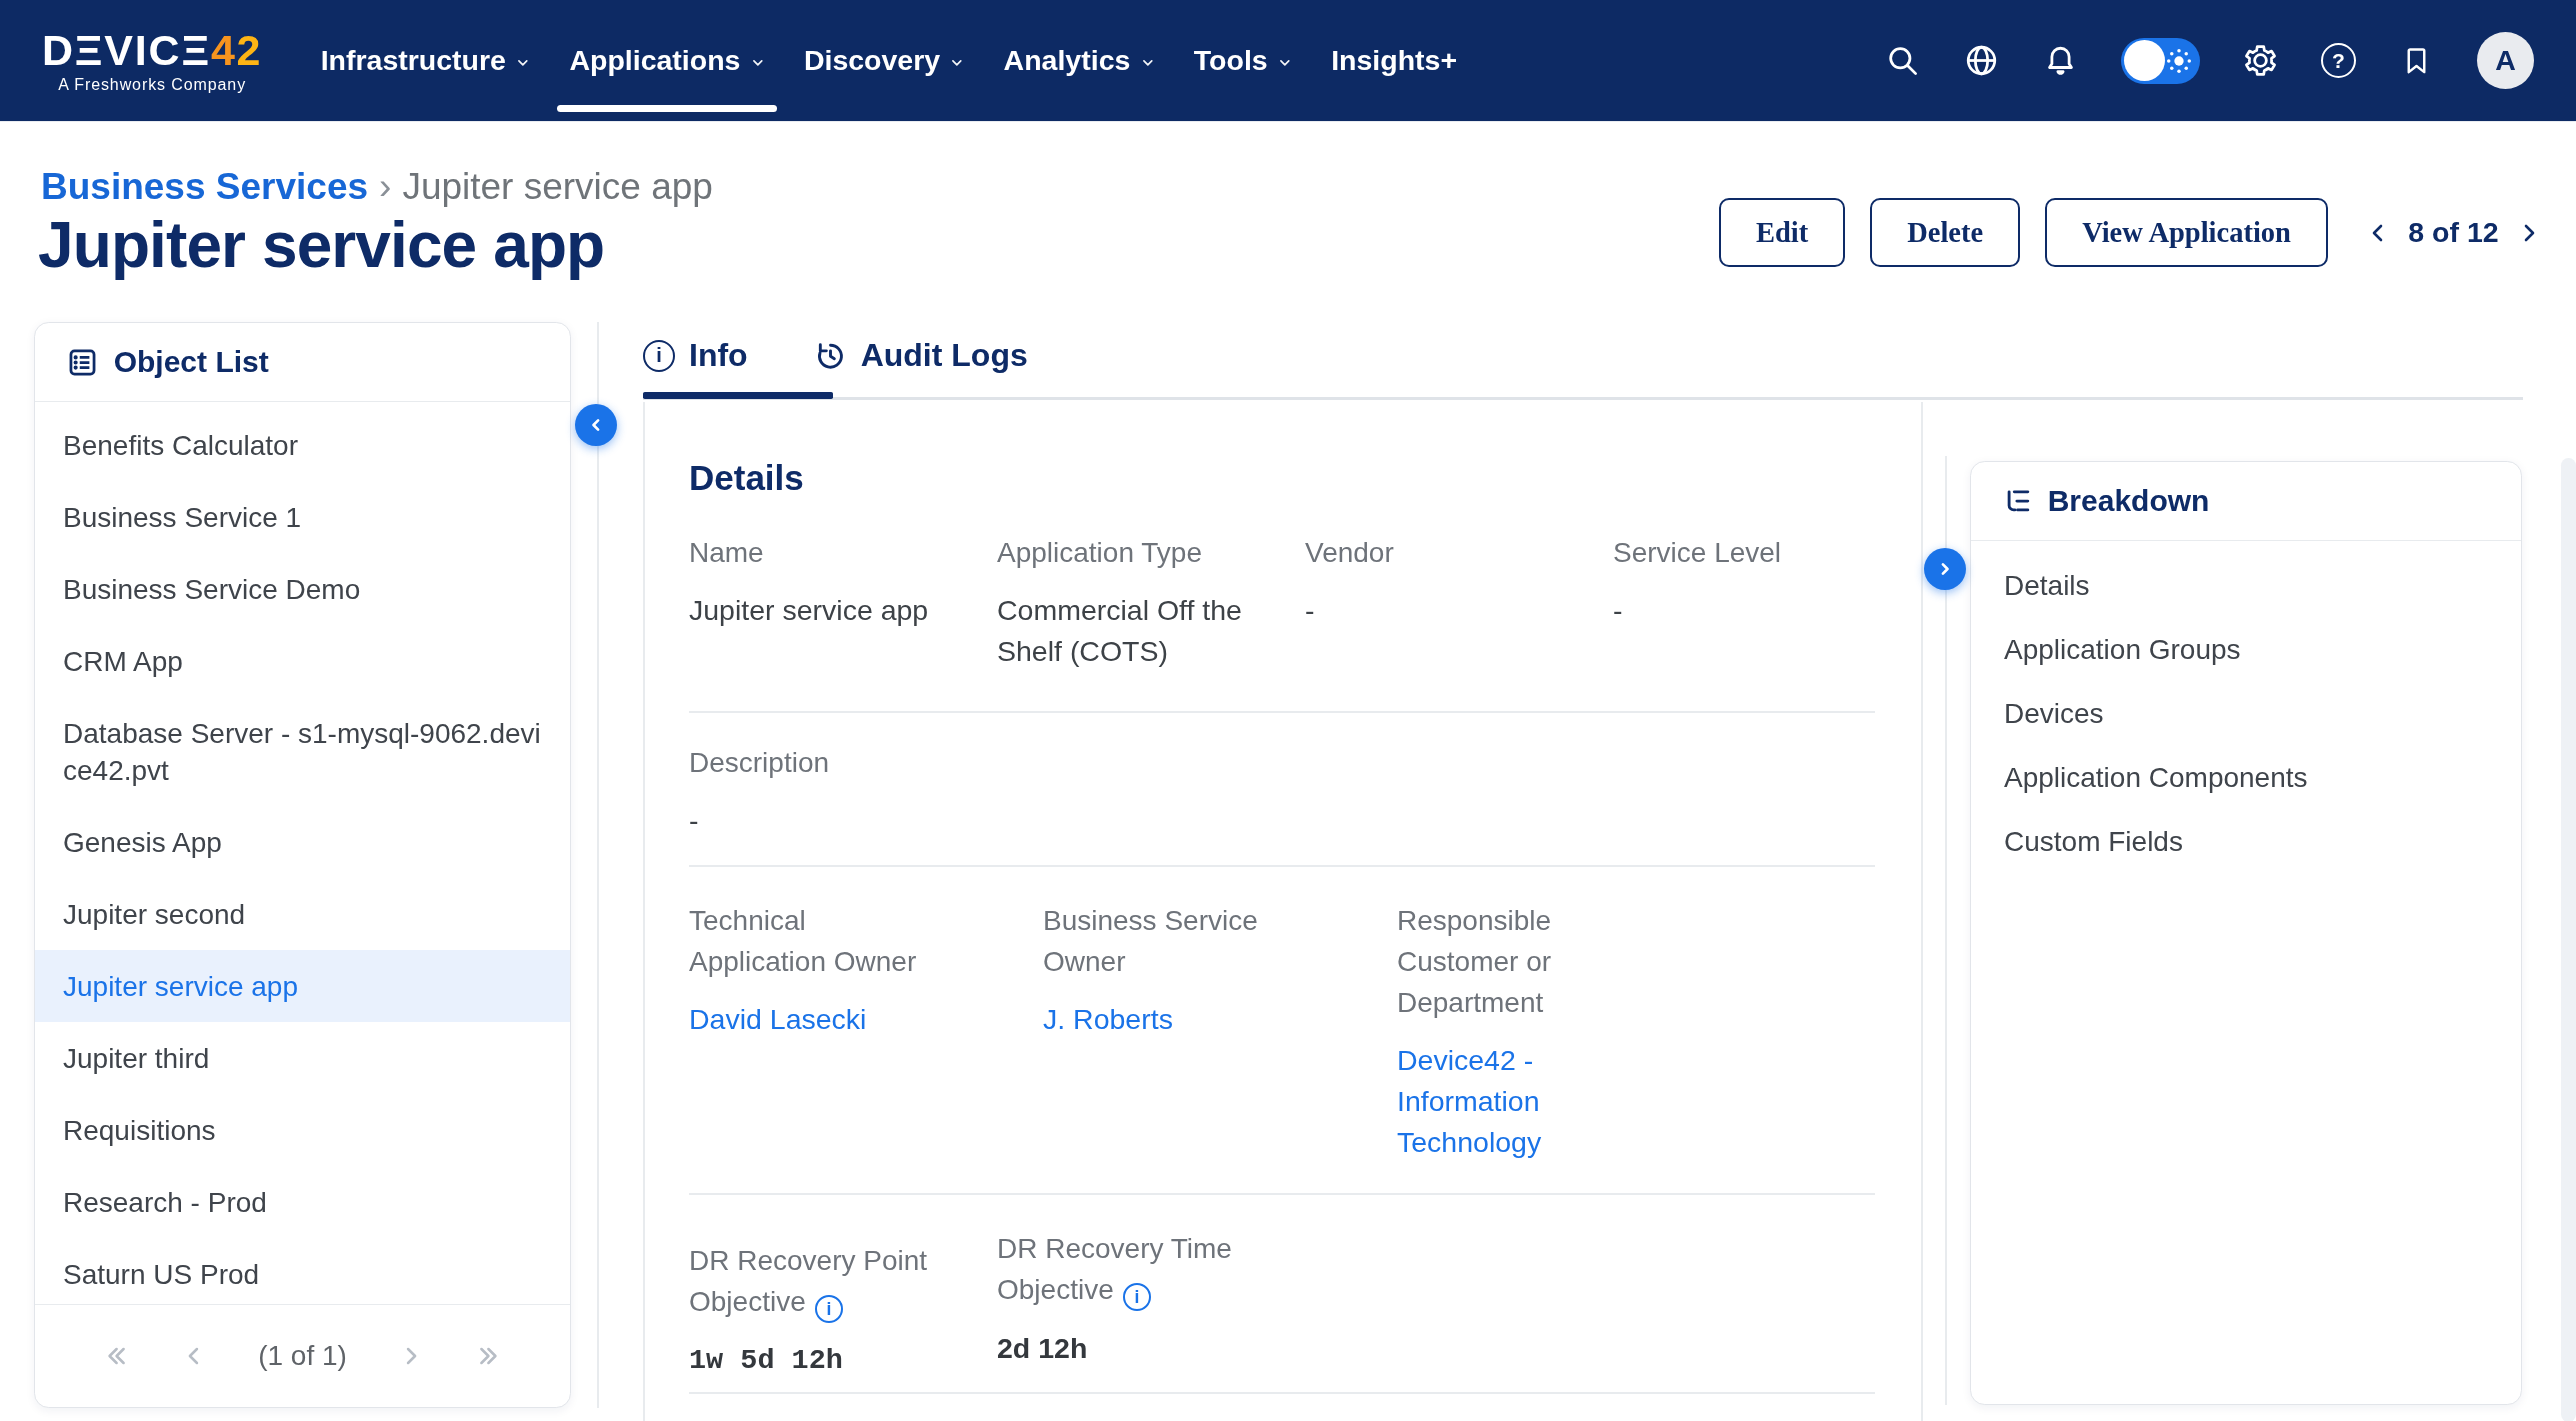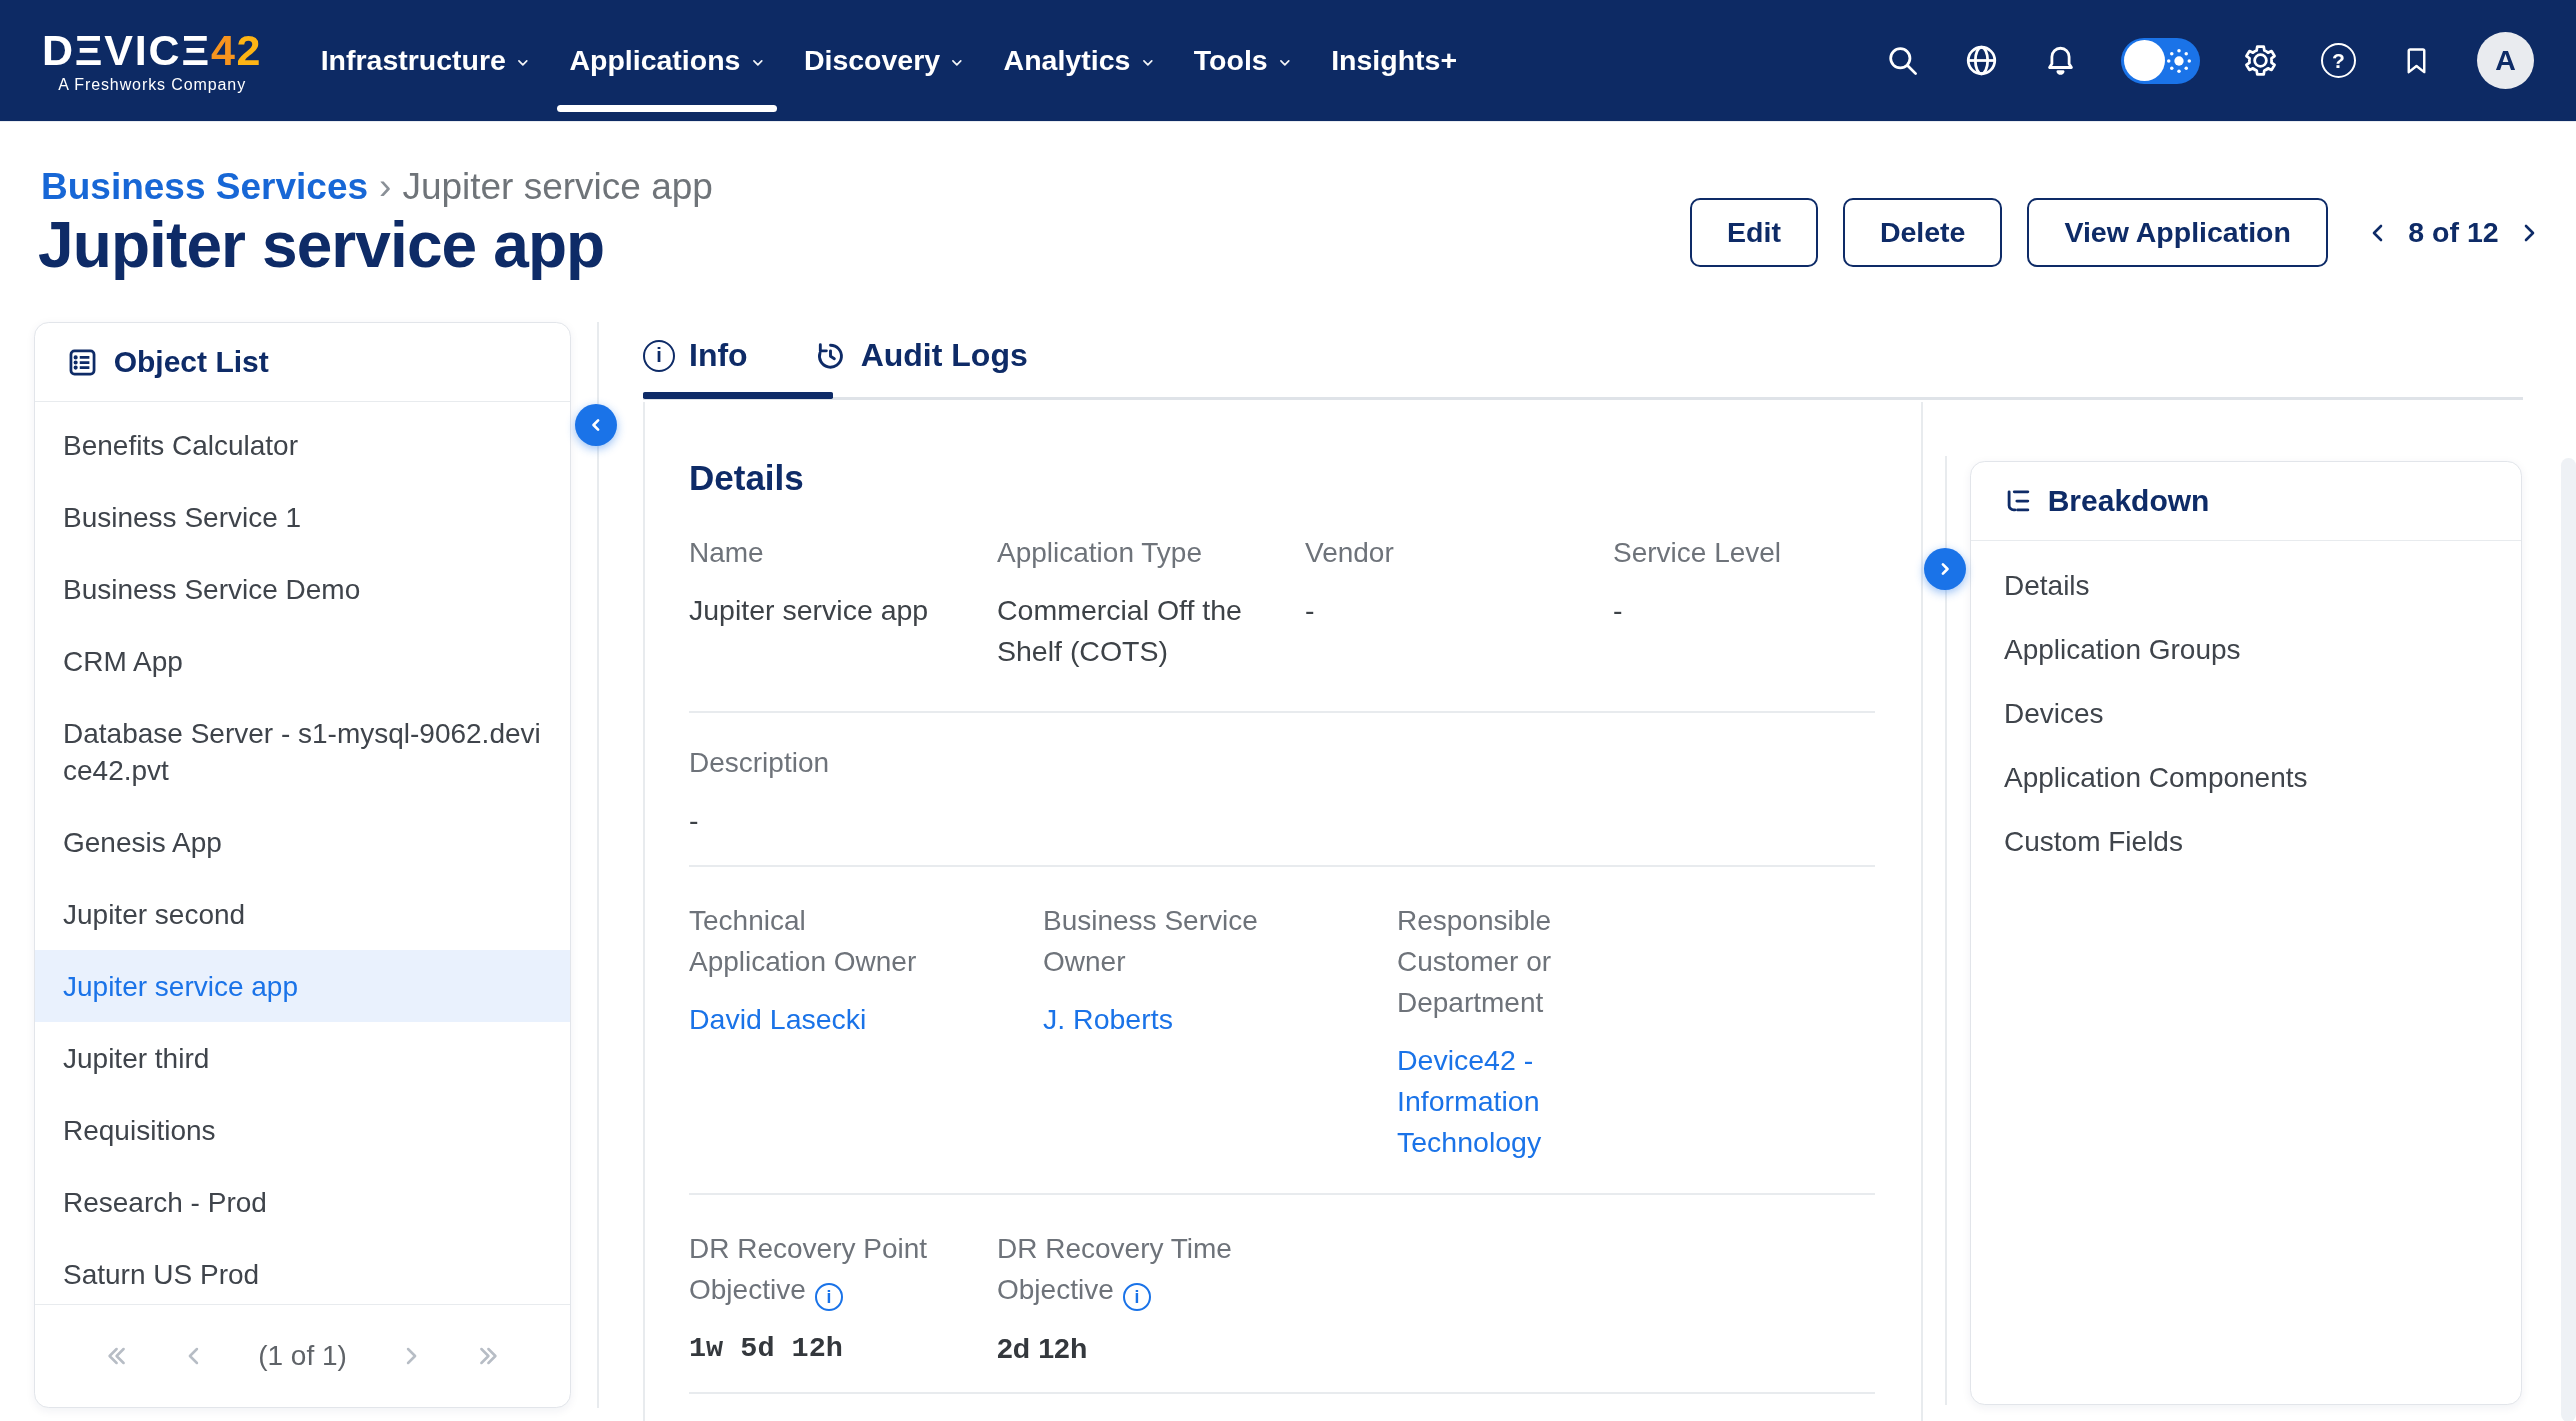--- a/index.html
+++ b/index.html
@@ -40,21 +40,21 @@
     display:flex;align-items:center;justify-content:center;font-size:28.5px;font-weight:700;cursor:pointer;}
 
   
   .breadcrumb{position:absolute;left:41px;top:166px;font-size:37px;display:flex;gap:11px;align-items:flex-start;}
   .bc-link{color:#1767d6;font-weight:600;cursor:pointer;}
   .bc-sep{color:#8a9097;}
   .bc-current{color:#6f7479;}
   .page-title{position:absolute;left:38px;top:208px;font-size:64px;font-weight:800;color:var(--navy);letter-spacing:-0.9px;}
   .actions{position:absolute;top:198px;right:35px;display:flex;align-items:center;gap:25px;}
   .btn{height:69px;padding:0 35px;background:#fff;border:2.3px solid var(--navy);border-radius:10px;
-    color:var(--navy);font-size:28.5px;font-weight:700;font-family:Liberation Sans, sans-serif;cursor:pointer;display:flex;align-items:center;}
+    color:var(--navy);font-size:28.5px;font-weight:700;font-family:Liberation Serif, serif;cursor:pointer;display:flex;align-items:center;}
   .pager{display:flex;align-items:center;gap:18.4px;margin-left:13px;color:var(--navy);}
   .pager-label{font-size:28.5px;font-weight:700;white-space:nowrap;}
   .pg-chev{color:var(--navy);cursor:pointer;display:flex;align-items:center;}
 
   
   .card{position:absolute;background:#fff;border:1.4px solid var(--border);border-radius:14.7px;
     box-shadow:0 2.8px 9.2px rgba(20,40,80,.06);}
   .vline{position:absolute;width:1.8px;background:var(--divider);}
   .fab{position:absolute;width:42px;height:42px;border-radius:50%;background:var(--blue);color:#fff;
     display:flex;align-items:center;justify-content:center;box-shadow:0 2.8px 9.2px rgba(26,115,232,.45);cursor:pointer;z-index:5;}
@@ -355,21 +355,21 @@
   </div>
   <div class="field">
     <div class="flabel" style="max-width:250px;">Responsible Customer or Department</div>
     <div class="fvalue link" style="max-width:250px;">Device42 - Information Technology</div>
   </div>
 </div>
 <div class="hr" style="top:1193px;"></div>
 
 <div class="dgrid" style="top:1228px;">
   <div class="field">
-    <div class="flabel" style="max-width:278px;"><span>DR Recovery Point Objective</span><span class="info-i">i</span></div>
+    <div class="flabel" style="max-width:278px;margin-top:12px;"><span>DR Recovery Point Objective</span><span class="info-i">i</span></div>
     <div class="fvalue" style="font-weight:600;color:#34383d;font-family:Liberation Mono, monospace;">1w 5d 12h</div>
   </div>
   <div class="field">
     <div class="flabel" style="max-width:278px;"><span>DR Recovery Time Objective</span><span class="info-i">i</span></div>
     <div class="fvalue" style="font-weight:600;color:#34383d;">2d 12h</div>
   </div>
 </div>
 <div class="hr" style="top:1392px;"></div>
 
 <div class="vline" style="left:1945px;top:456px;height:949px;"></div>

